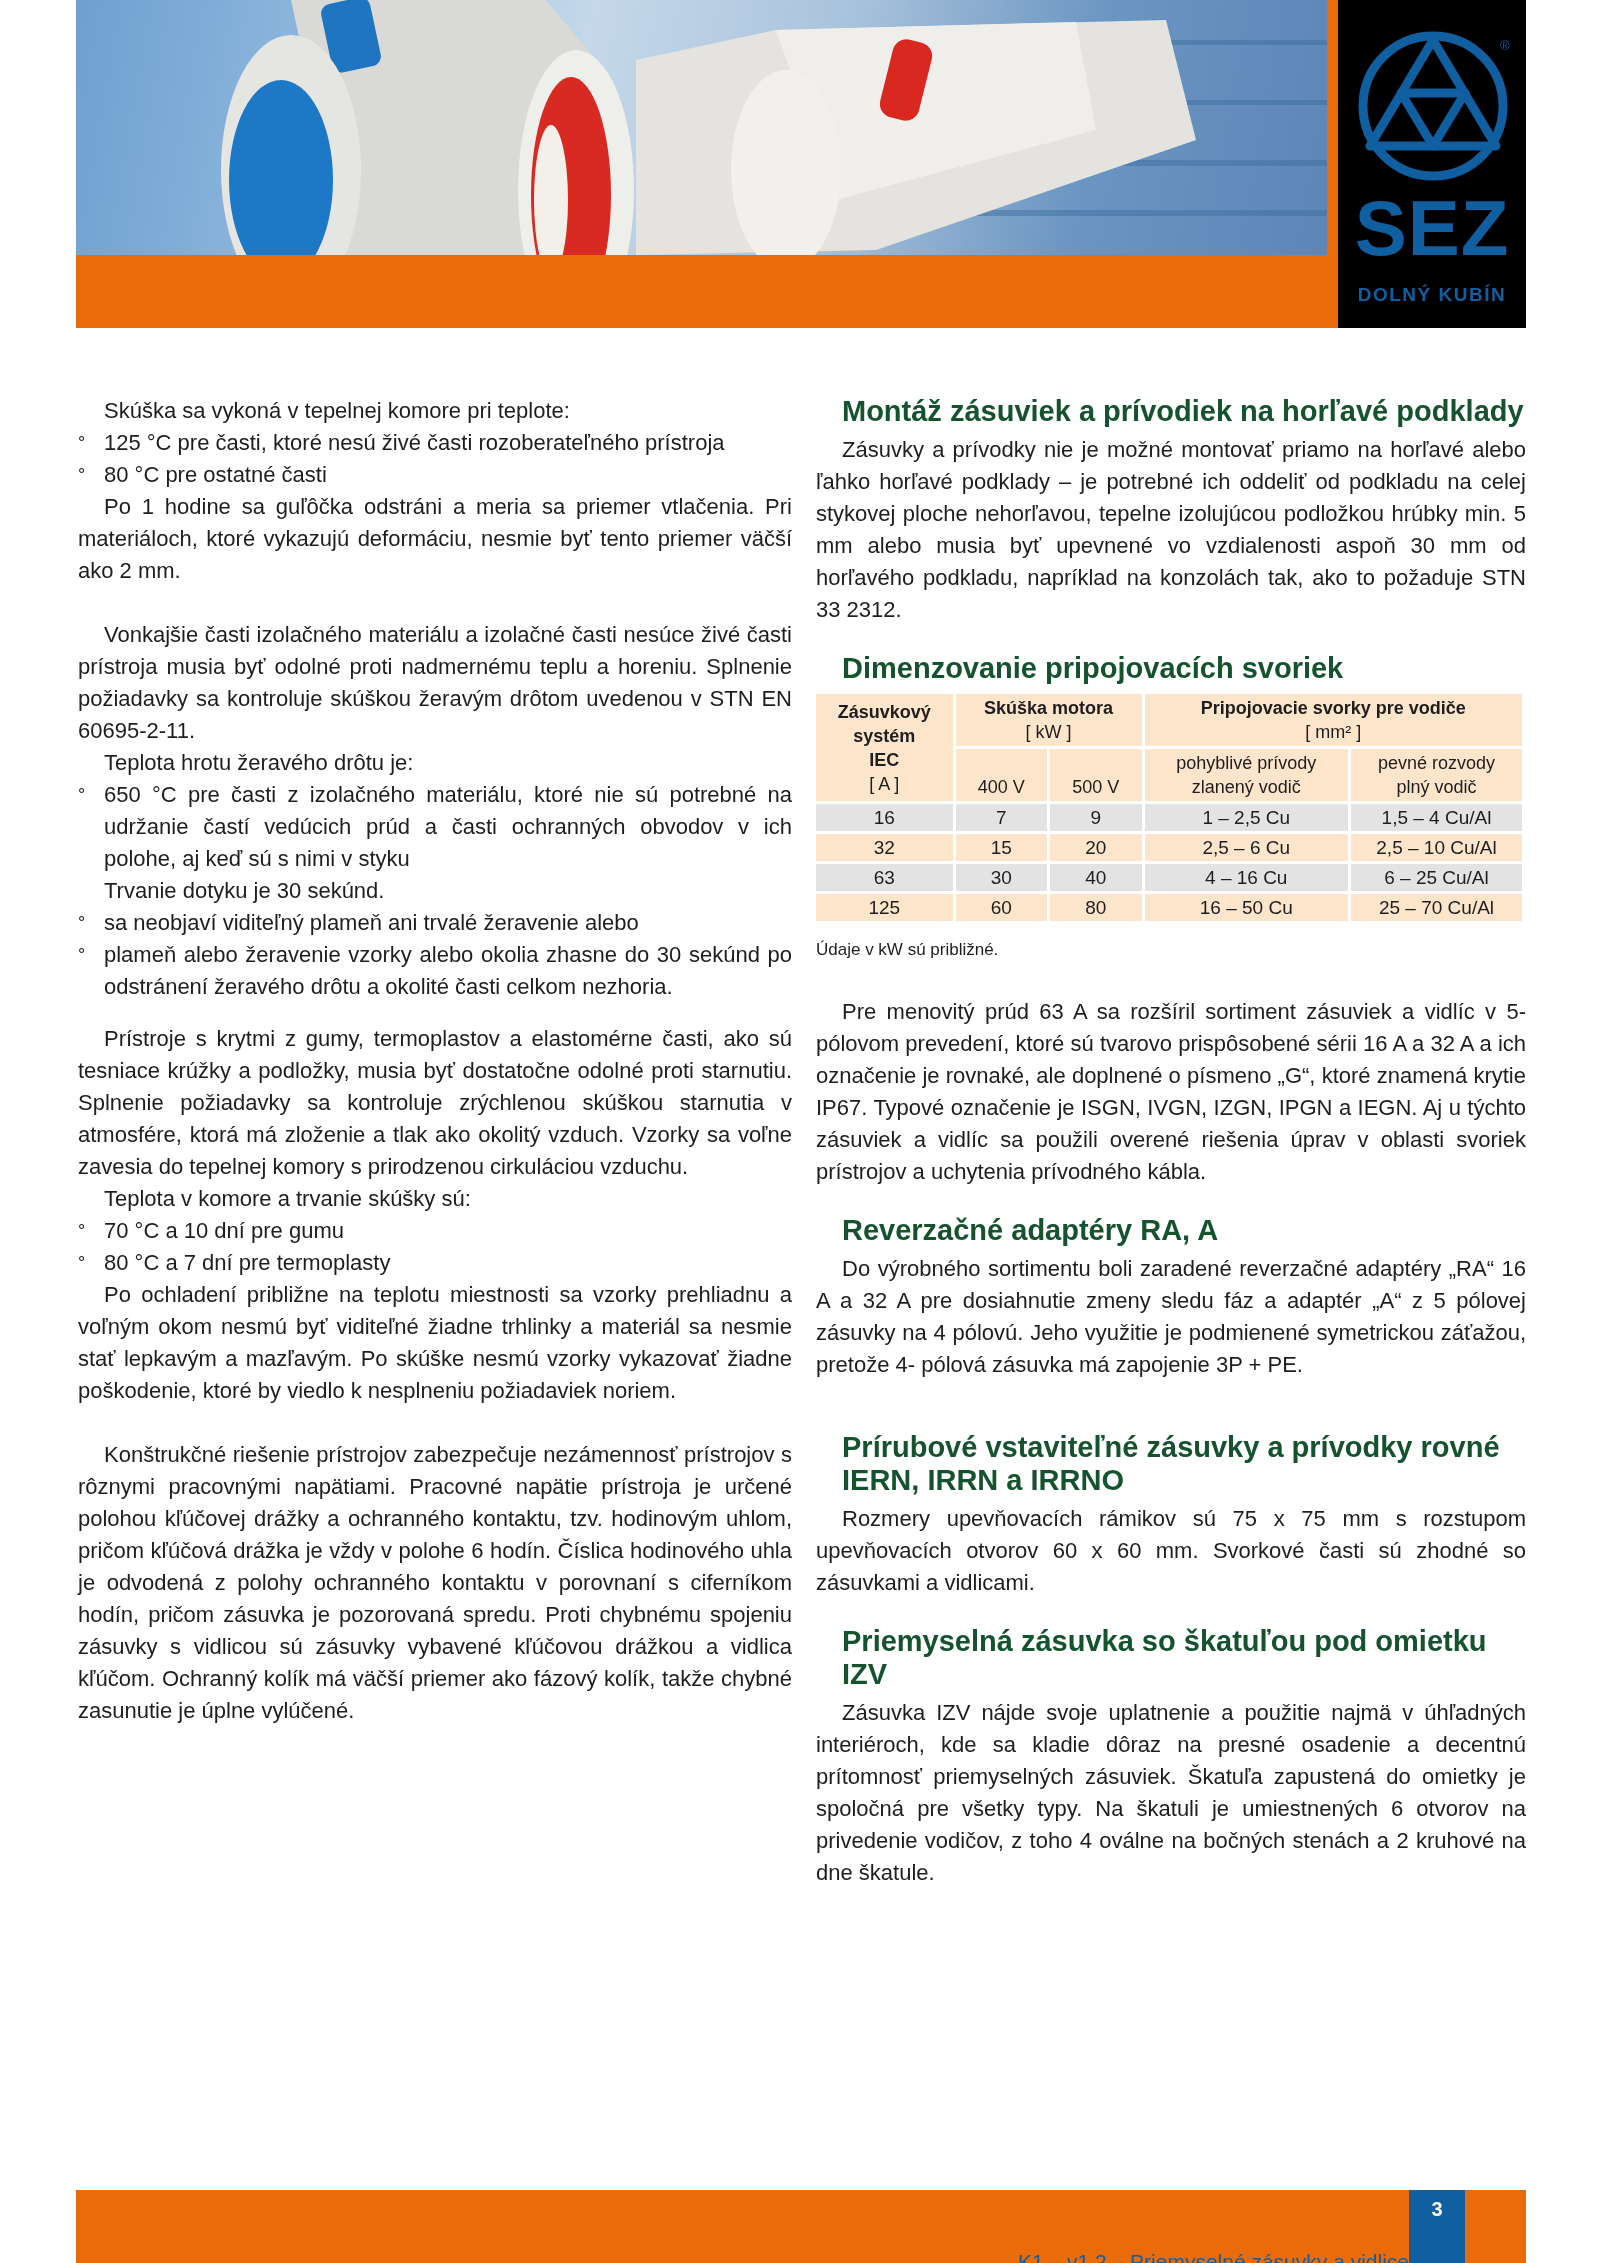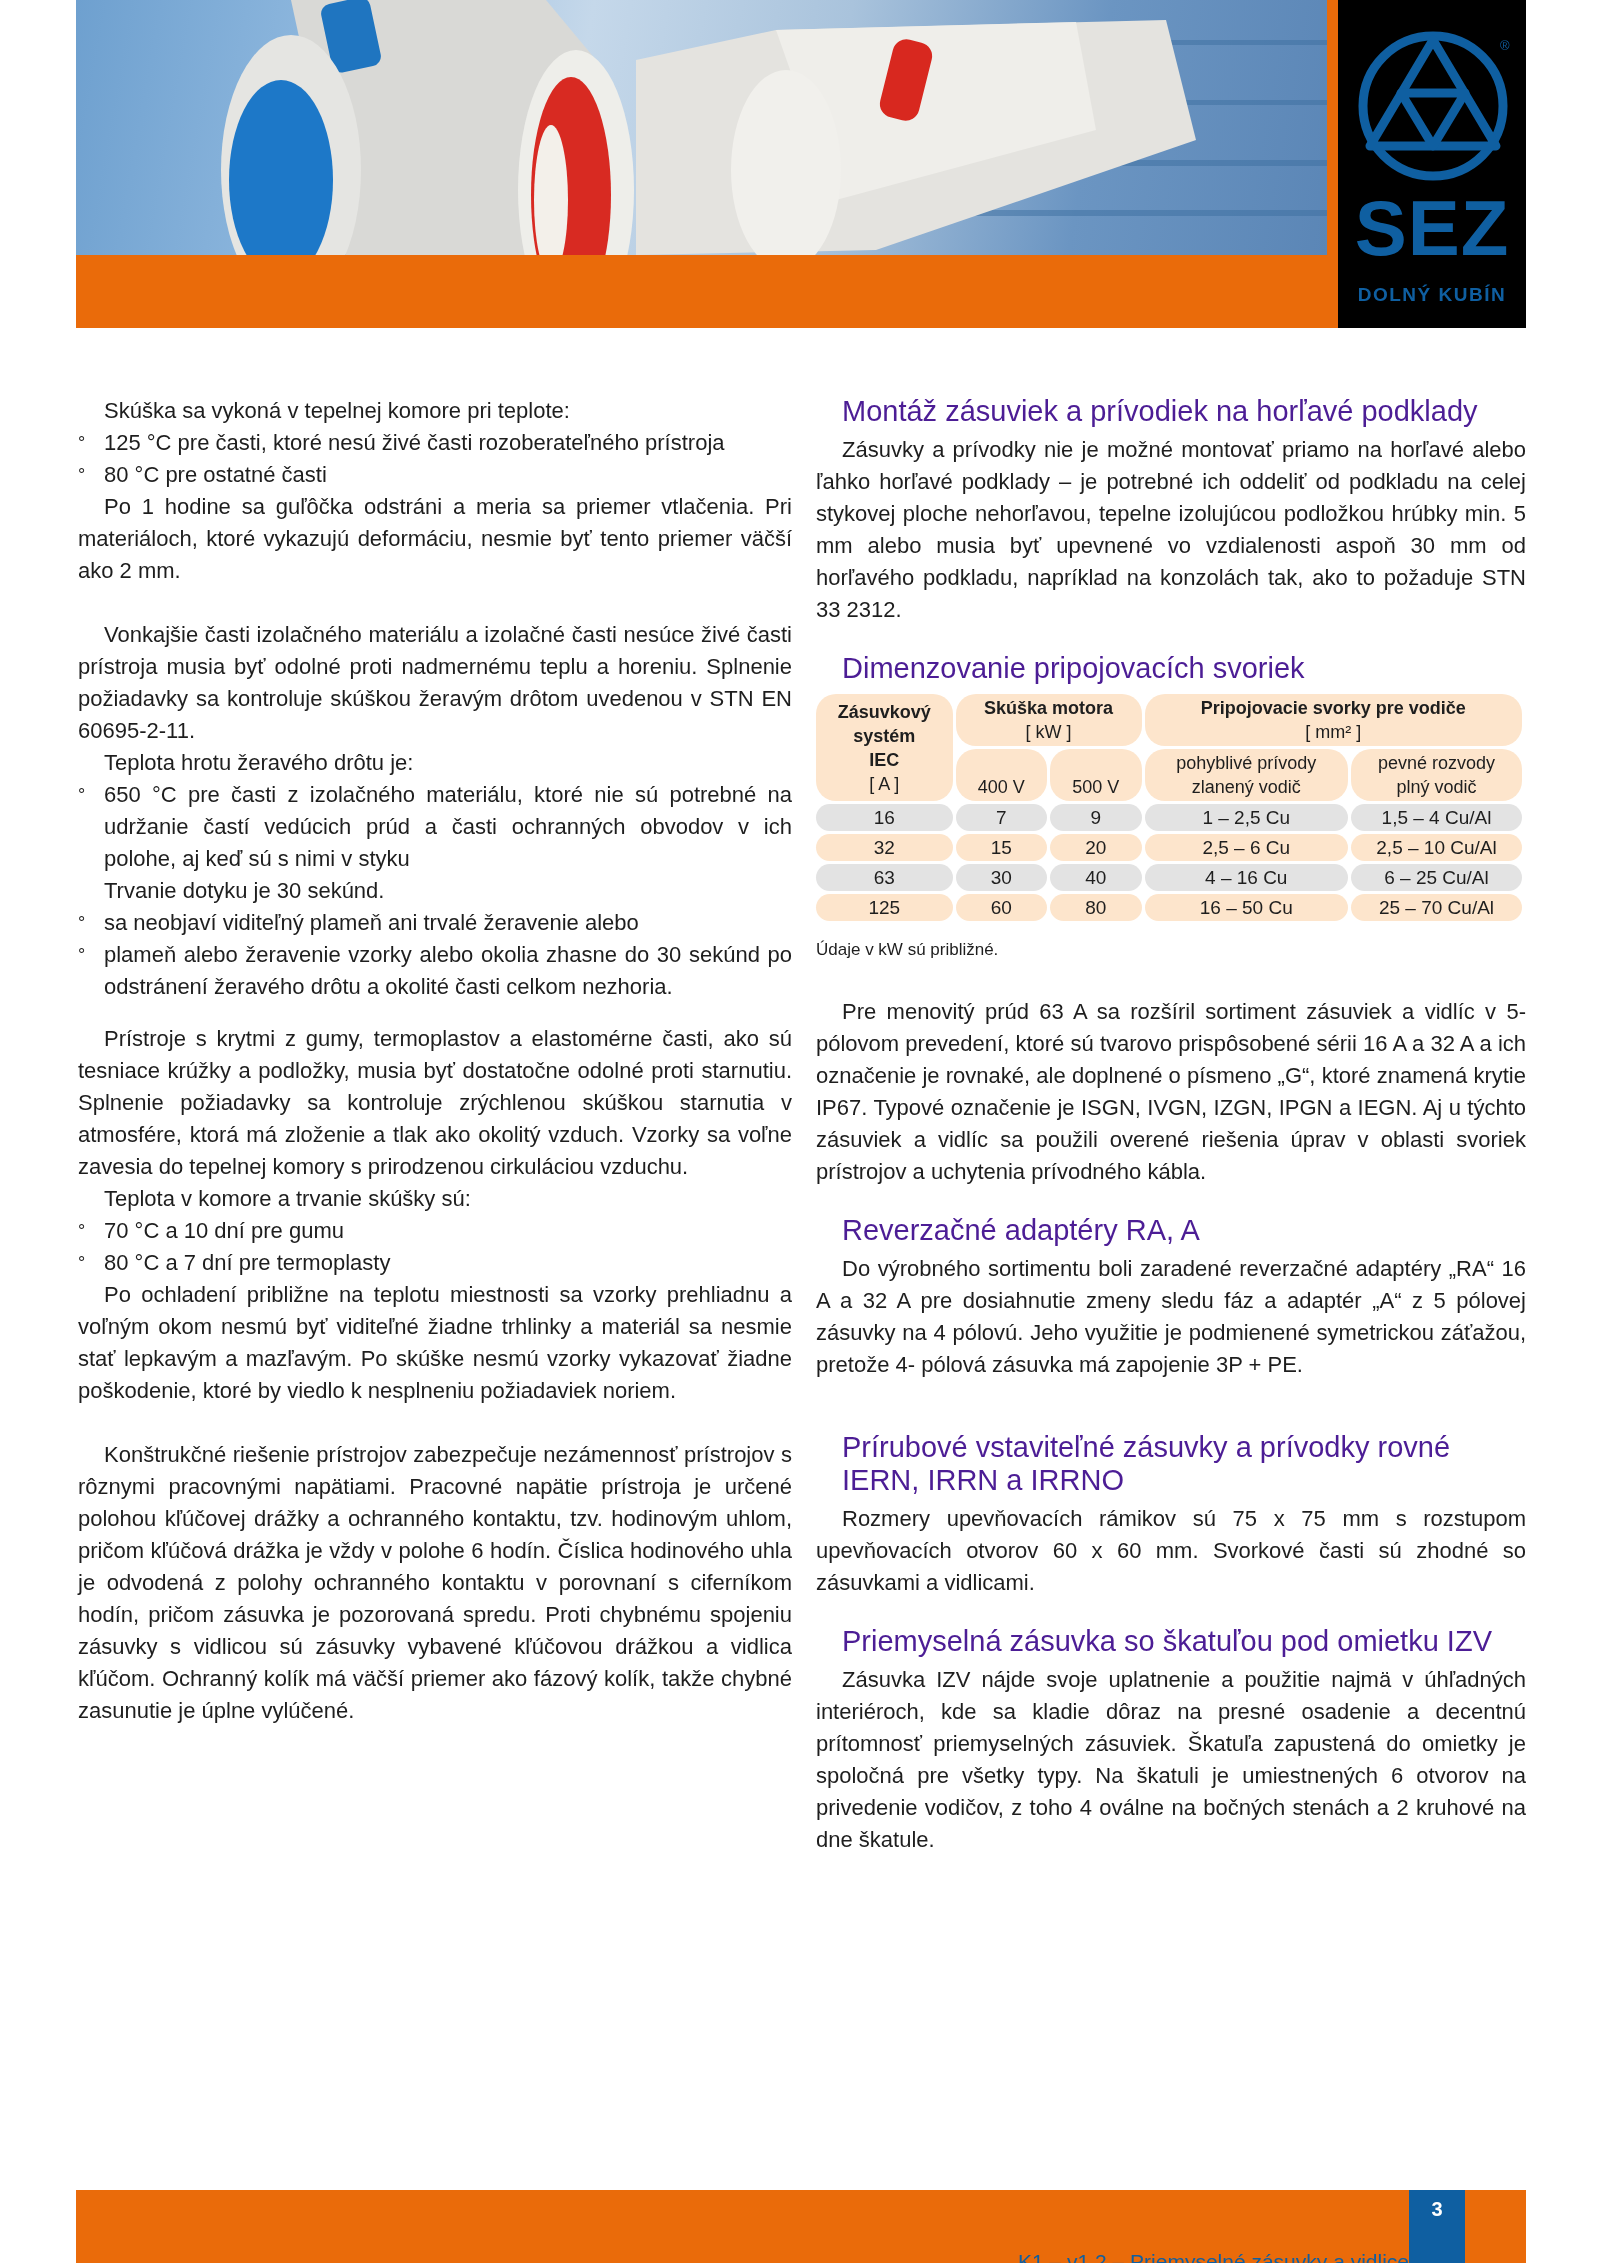--- a/index.html
+++ b/index.html
@@ -20,26 +20,26 @@
 
   
   .col { position: absolute; top: 395px; font-size: 22px; line-height: 32px; }
   .col-left { left: 78px; width: 714px; }
   .col-right { left: 816px; width: 710px; }
   p { text-align: justify; }
   .ind { text-indent: 26px; }
   .bullet { padding-left: 26px; text-indent: -26px; text-align: justify; }
   .bullet .bmark { display: inline-block; width: 26px; text-indent: 0; font-size: 18px; vertical-align: top; }
   .gap { height: 32px; }
-  h2 { color: #4c1d95; font-weight: normal; font-size: 29px; line-height: 33px; padding-left: 26px; margin-bottom: 6px; }
+  h2 { color: #14532d; font-weight: bold; font-size: 29px; line-height: 33px; padding-left: 26px; margin-bottom: 6px; }
 
   
   table.svorky { width: 712px; border-collapse: separate; border-spacing: 3px; margin-left: -3px;
                  font-size: 18px; line-height: 24px; text-align: center; }
-  table.svorky td, table.svorky th { background: #fde5cc; padding: 2px 2px; font-weight: normal; border-radius: 20px; }
+  table.svorky td, table.svorky th { background: #fde5cc; padding: 2px 2px; font-weight: normal; }
   table.svorky th.bold { font-weight: bold; }
   table.svorky tr.alt td { background: #e3e3e3; }
   table.svorky tr.row td { height: 27px; padding: 0; line-height: 27px; font-size: 19px; }
   .note { font-size: 17px; line-height: 24px; margin-top: 14px; }
 
   
   .footer { position: absolute; left: 76px; top: 2190px; width: 1450px; height: 73px; background: #ea6b0a; }
   .footer-text { position: absolute; right: 117px; top: 16px; color: #0f5fa1; font-size: 21px; font-family: "Liberation Sans", sans-serif; margin-top: 44px; }
   .page-num { position: absolute; left: 1409px; top: 2190px; width: 56px; height: 73px; background: #0f5fa1; color: #fff;
               font-weight: bold; font-size: 20px; text-align: center; padding-top: 8px; }

